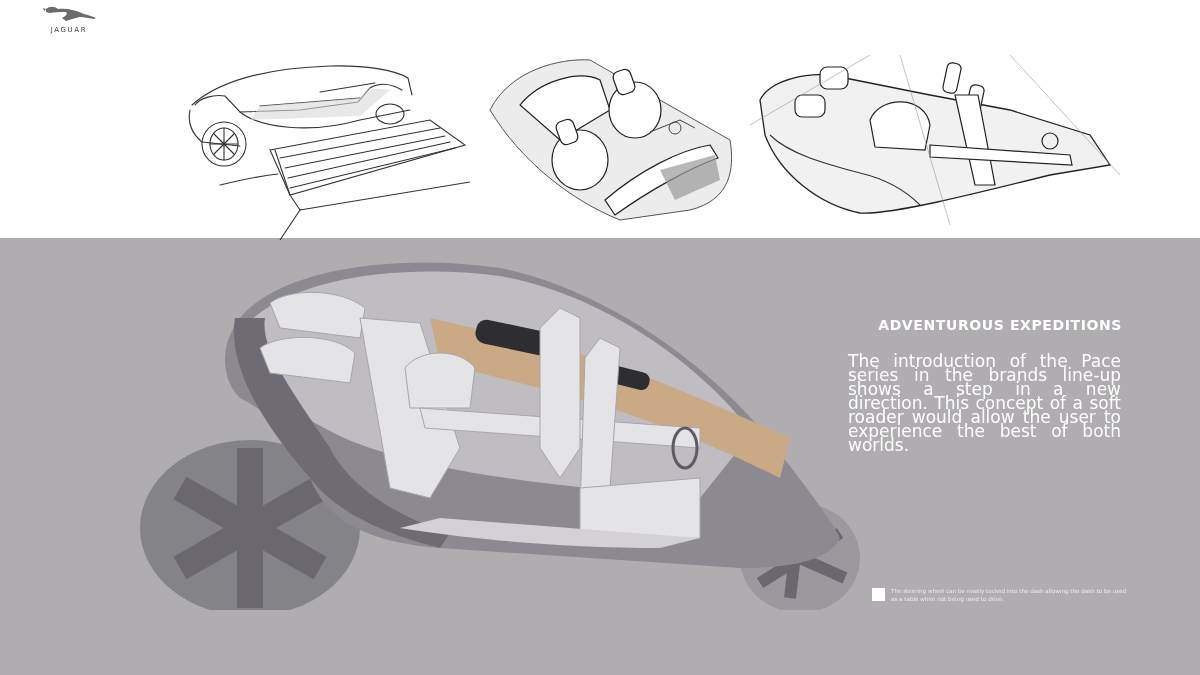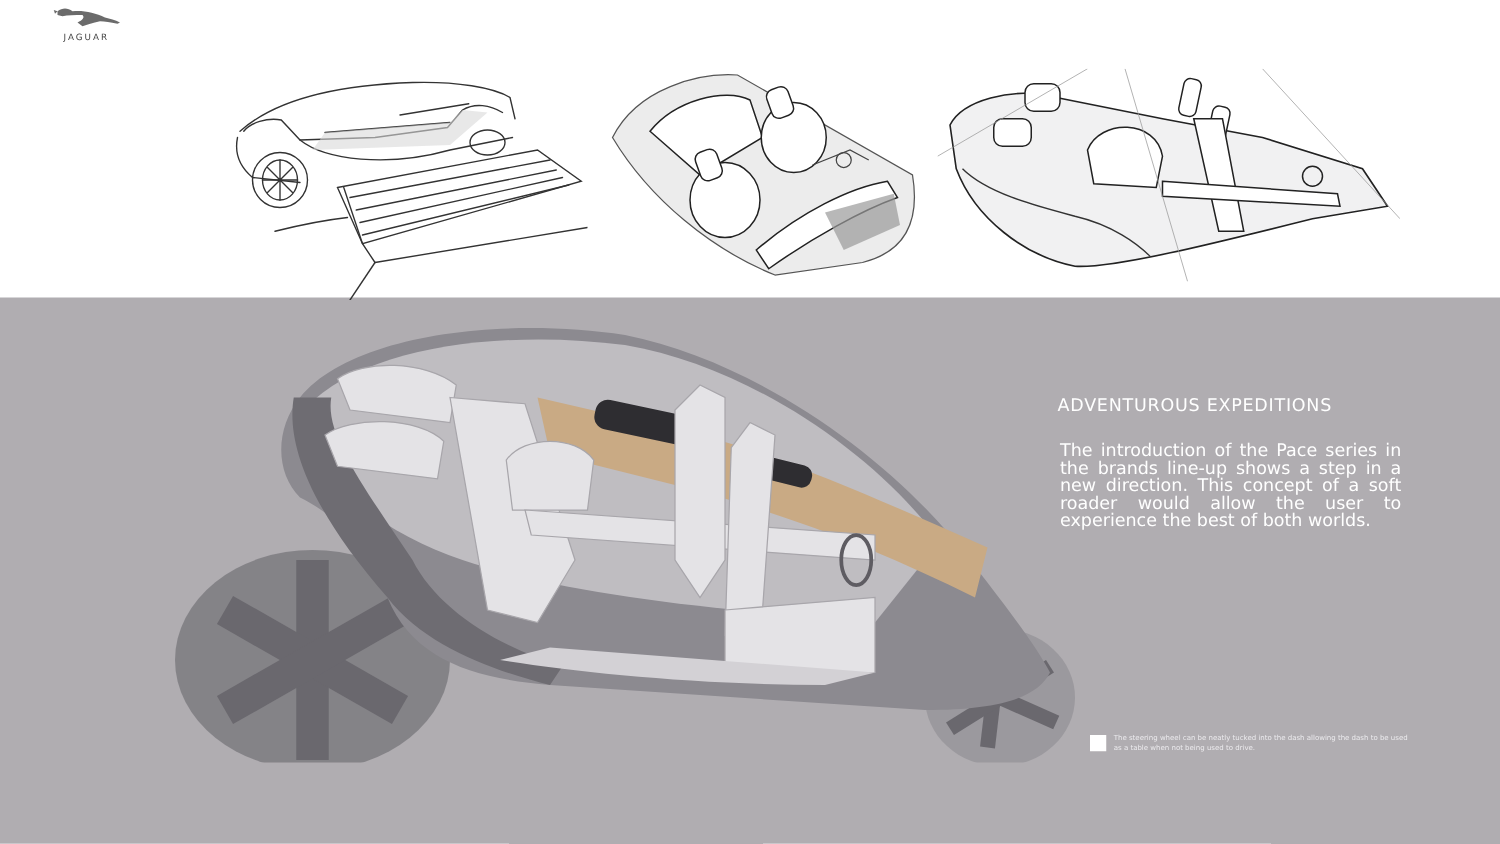--- a/index.html
+++ b/index.html
@@ -4,22 +4,22 @@
 <style>
   html,body{margin:0;padding:0;}
   body{width:1200px;height:675px;position:relative;overflow:hidden;background:#ffffff;font-family:"DejaVu Sans","Liberation Sans",sans-serif;}
   .top-band{position:absolute;left:0;top:0;width:1200px;height:238px;background:#ffffff;}
   .bottom-band{position:absolute;left:0;top:238px;width:1200px;height:437px;background:#b0adb1;}
   .logo{position:absolute;left:36px;top:4px;width:66px;height:34px;}
   .logo svg{position:absolute;left:4px;top:0;}
   .logo-text{position:absolute;left:0;top:22px;width:66px;text-align:center;font-size:7px;letter-spacing:1.6px;color:#444;font-family:"DejaVu Sans",sans-serif;}
   .sketch{position:absolute;}
   .main-render{position:absolute;left:140px;top:248px;width:720px;height:362px;}
-  .heading{position:absolute;left:846px;top:317px;width:276px;text-align:left;color:#ffffff;font-weight:normal;font-size:14px;letter-spacing:0.6px;font-family:"DejaVu Sans",sans-serif;}
-  .body-text{position:absolute;left:848px;top:354px;width:273px;color:#ffffff;font-size:14px;line-height:14px;text-align:justify;font-family:"DejaVu Sans",sans-serif;}
+  .heading{position:absolute;left:846px;top:317px;width:276px;text-align:right;color:#ffffff;font-weight:bold;font-size:14px;letter-spacing:0.6px;font-family:"DejaVu Sans",sans-serif;}
+  .body-text{position:absolute;left:848px;top:354px;width:273px;color:#ffffff;font-size:17px;line-height:14px;text-align:justify;font-family:"DejaVu Sans",sans-serif;}
   .caption-bullet{position:absolute;left:872px;top:588px;width:13px;height:13px;background:#ffffff;}
   .caption{position:absolute;left:891px;top:587px;width:240px;color:#ecebee;font-size:5.6px;line-height:8px;font-family:"DejaVu Sans",sans-serif;}
 </style>
 </head>
 <body>
 
 <div class="top-band"></div>
 <div class="bottom-band"></div>
 
 <div class="logo">

